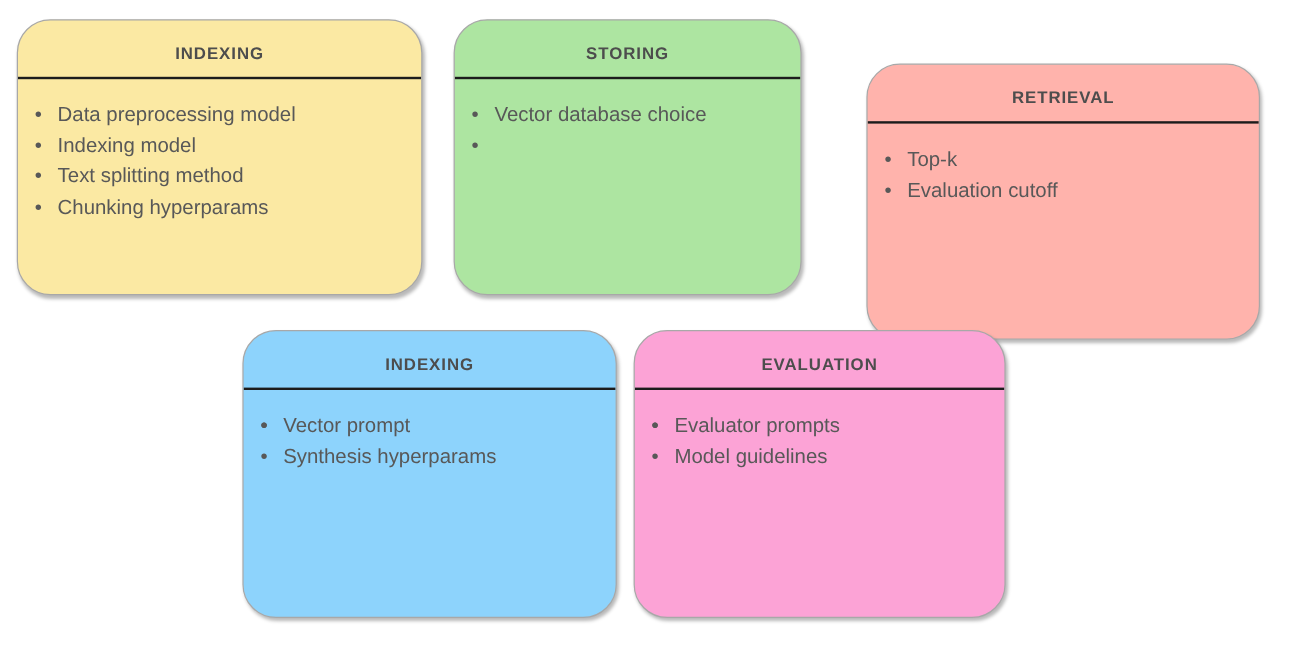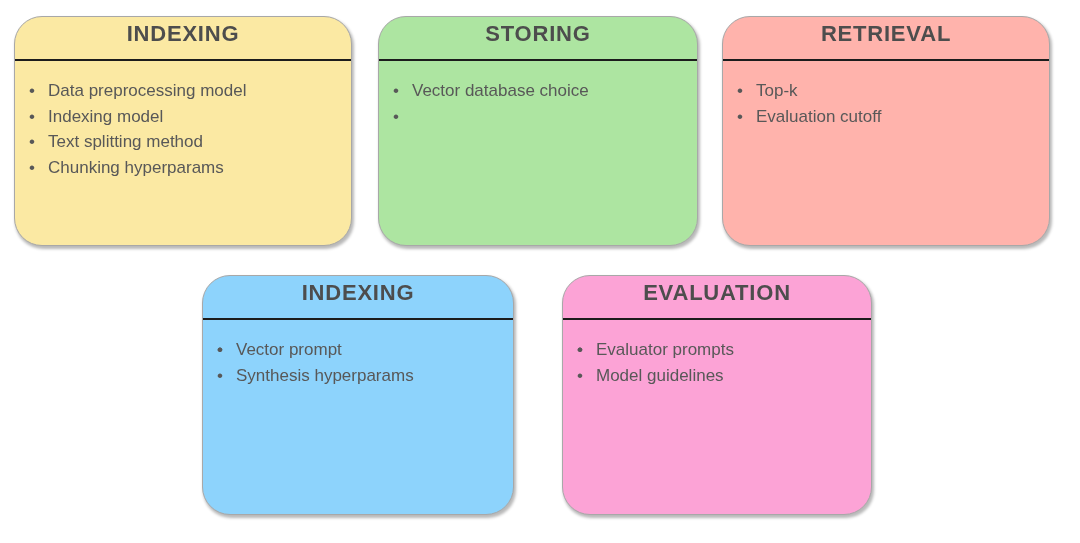--- a/index.html
+++ b/index.html
@@ -25,24 +25,24 @@
     box-sizing: border-box;
     border: 1px solid #a8a8a8;
     border-radius: 28px;
     box-shadow: 1.5px 2.5px 3px rgba(0, 0, 0, 0.28);
     overflow: hidden;
   }
 
   .card-title {
     text-align: center;
     font-weight: bold;
-    font-size: 22px;
+    font-size: 14px;
     letter-spacing: 0.8px;
     color: #4d4d4d;
-    padding-top: 4px;
+    padding-top: 19px;
     padding-bottom: 12px;
     user-select: none;
   }
 
   .card-divider {
     height: 2px;
     background: #1c1c1c;
     width: 100%;
   }
 
@@ -65,24 +65,24 @@
     position: absolute;
     left: 14px;
     top: 0;
     color: #585858;
     font-size: 17px;
     line-height: 25.5px;
   }
 
   
   #card-indexing  { left: 14px;  top: 16px;  width: 338px; height: 230px; }
-  #card-storing   { left: 378px; top: 16px;  width: 320px; height: 230px; }
+  #card-storing   { left: 378px; top: 16px;  width: 290px; height: 230px; }
   #card-retrieval { left: 722px; top: 16px;  width: 328px; height: 230px; }
   #card-synthesis { left: 202px; top: 275px; width: 312px; height: 240px; }
-  #card-evaluation{ left: 562px; top: 275px; width: 310px; height: 240px; }
+  #card-evaluation{ left: 528px; top: 275px; width: 310px; height: 240px; }
 </style>
 </head>
 <body style="background: rgb(255, 255, 255);">
 
 <div id="canvas">
 
   <div class="card" id="card-indexing" style="background-color: rgb(251, 233, 163); border-color: rgb(168, 168, 168);">
     <div class="card-title" style="color: rgb(77, 77, 77);">INDEXING</div>
     <div class="card-divider" style="background: rgb(28, 28, 28);"></div>
     <ul class="card-list">
@@ -95,21 +95,21 @@
 
   <div class="card" id="card-storing" style="background-color: rgb(173, 229, 161); border-color: rgb(168, 168, 168);">
     <div class="card-title" style="color: rgb(77, 77, 77);">STORING</div>
     <div class="card-divider" style="background: rgb(28, 28, 28);"></div>
     <ul class="card-list">
       <li style="color: rgb(88, 88, 88);"><span class="bullet" style="color: rgb(88, 88, 88);">•</span><span>Vector database choice</span></li>
       <li style="color: rgb(88, 88, 88);"><span class="bullet" style="color: rgb(88, 88, 88);">•</span></li>
     </ul>
   </div>
 
-  <div class="card" id="card-retrieval" style="background-color: rgb(255, 179, 172); border-color: rgb(168, 168, 168);">
+  <div class="card" id="card-retrieval" style="background-color: rgb(255, 179, 172); border-color: rgb(168, 168, 168); margin-top: 37px;">
     <div class="card-title" style="color: rgb(77, 77, 77);">RETRIEVAL</div>
     <div class="card-divider" style="background: rgb(28, 28, 28);"></div>
     <ul class="card-list">
       <li style="color: rgb(88, 88, 88);"><span class="bullet" style="color: rgb(88, 88, 88);">•</span><span>Top-k</span></li>
       <li style="color: rgb(88, 88, 88);"><span class="bullet" style="color: rgb(88, 88, 88);">•</span><span>Evaluation cutoff</span></li>
     </ul>
   </div>
 
   <div class="card" id="card-synthesis" style="background-color: rgb(141, 211, 252); border-color: rgb(168, 168, 168);">
     <div class="card-title" style="color: rgb(77, 77, 77);">INDEXING</div>

